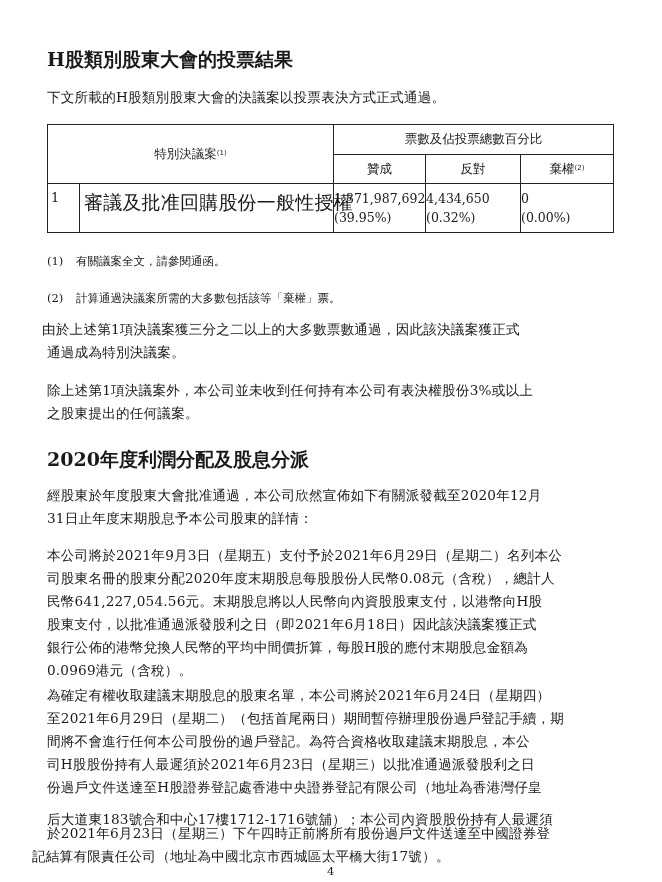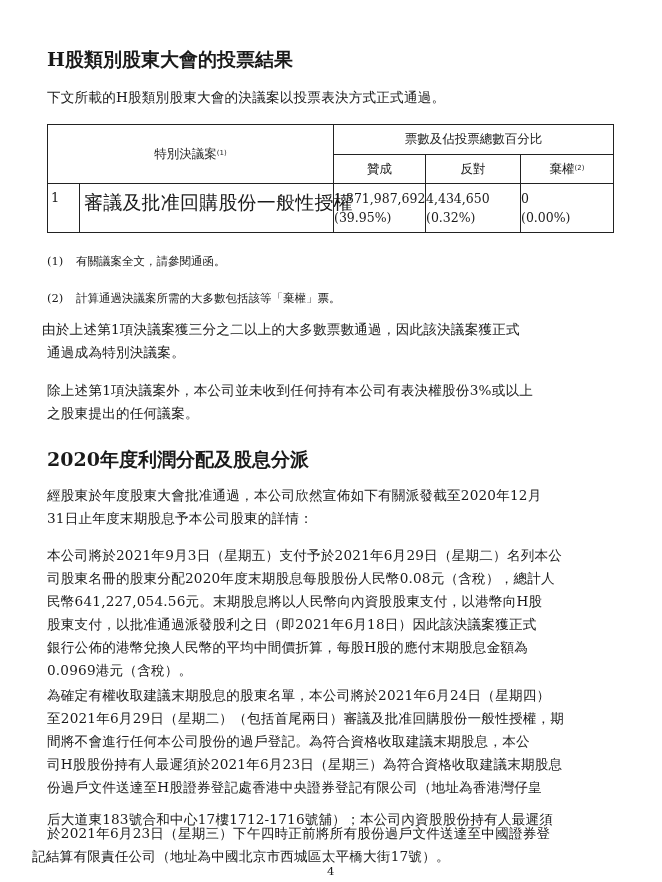--- a/index.html
+++ b/index.html
@@ -89,22 +89,22 @@
   <div class="abs p" style="left:47px;top:547px;">本公司將於2021年9月3日（星期五）支付予於2021年6月29日（星期二）名列本公</div>
   <div class="abs p" style="left:47px;top:570px;">司股東名冊的股東分配2020年度末期股息每股股份人民幣0.08元（含稅），總計人</div>
   <div class="abs p" style="left:47px;top:593px;">民幣641,227,054.56元。末期股息將以人民幣向內資股股東支付，以港幣向H股</div>
   <div class="abs p" style="left:47px;top:616px;">股東支付，以批准通過派發股利之日（即2021年6月18日）因此該決議案獲正式</div>
   <div class="abs p" style="left:47px;top:639px;">銀行公佈的港幣兌換人民幣的平均中間價折算，每股H股的應付末期股息金額為</div>
   <div class="abs p" style="left:47px;top:662px;">0.0969港元（含稅）。</div>
 </div>
 
 <div>
   <div class="abs p" style="left:47px;top:687px;">為確定有權收取建議末期股息的股東名單，本公司將於2021年6月24日（星期四）</div>
-  <div class="abs p" style="left:47px;top:710px;">至2021年6月29日（星期二）（包括首尾兩日）審議及批准回購股份一般性授權，期</div>
+  <div class="abs p" style="left:47px;top:710px;">至2021年6月29日（星期二）（包括首尾兩日）期間暫停辦理股份過戶登記手續，期</div>
   <div class="abs p" style="left:47px;top:733px;">間將不會進行任何本公司股份的過戶登記。為符合資格收取建議末期股息，本公</div>
-  <div class="abs p" style="left:47px;top:756px;">司H股股份持有人最遲須於2021年6月23日（星期三）為符合資格收取建議末期股息</div>
+  <div class="abs p" style="left:47px;top:756px;">司H股股份持有人最遲須於2021年6月23日（星期三）以批准通過派發股利之日</div>
   <div class="abs p" style="left:47px;top:779px;">份過戶文件送達至H股證券登記處香港中央證券登記有限公司（地址為香港灣仔皇</div>
   <div class="abs p" style="left:47px;top:811px;">后大道東183號合和中心17樓1712-1716號舖）；本公司內資股股份持有人最遲須</div>
   <div class="abs p" style="left:47px;top:825px;">於2021年6月23日（星期三）下午四時正前將所有股份過戶文件送達至中國證券登</div>
   <div class="abs p" style="left:32px;top:848px;text-align:right;">記結算有限責任公司（地址為中國北京市西城區太平橋大街17號）。</div>
 </div>
 
 <div class="abs pageno" style="left:327px;top:864px;">4</div>
 
 </body></html>

